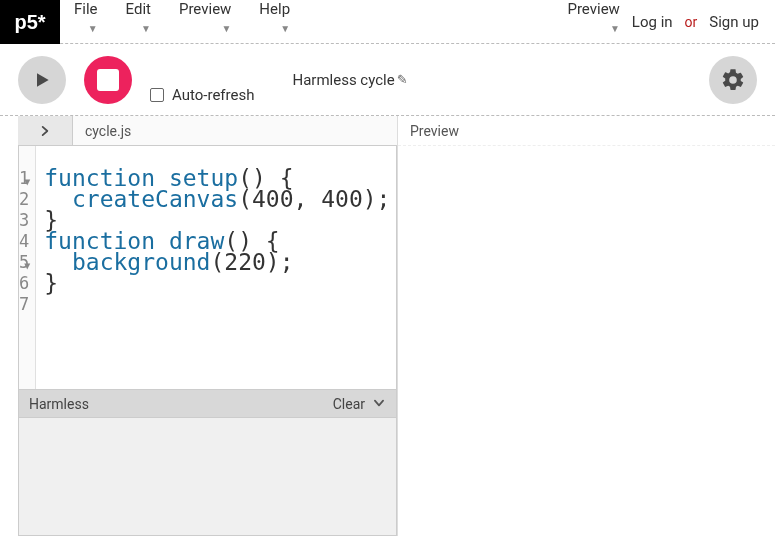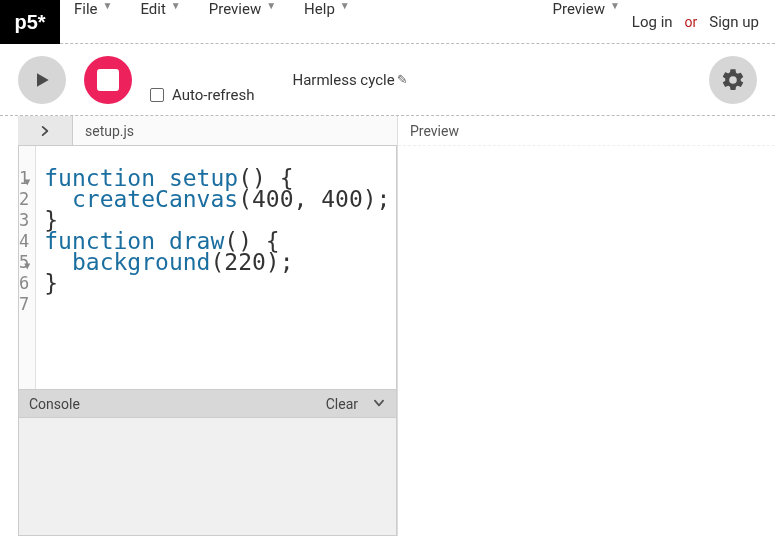--- a/index.html
+++ b/index.html
@@ -2,21 +2,21 @@
 <html><head>
 <meta charset="utf-8">
 <style>
 * { box-sizing: border-box; margin: 0; padding: 0; }
 body { font-family: -apple-system, BlinkMacSystemFont, "Segoe UI", Roboto, Helvetica, Arial, sans-serif; font-size: 14px; color: #333; background: #fff; width: 775px; height: 536px; overflow: hidden; position: relative; }
 
 
 .menubar { height: 44px; display: flex; align-items: stretch; border-bottom: 1px dashed #bbb; }
 .logo { width: 60px; height: 44px; background: #000000; color: #fff; display: flex; align-items: center; justify-content: center; font-weight: 600; font-size: 20px; font-family: Arial, sans-serif; }
 .menu-left { display: flex; align-items: center; }
-.menu-item { padding: 0 14px; display: flex; align-items: flex-start; gap: 5px; cursor: pointer; color: #333; font-size: 15px; height: 44px; }
+.menu-item { padding: 0 14px; display: flex; align-items: flex-end; gap: 5px; cursor: pointer; color: #333; font-size: 15px; height: 44px; flex-direction: column; }
 .menu-item .tri { font-size: 10px; color: #888; }
 .menu-right { margin-left: auto; display: flex; align-items: center; padding-right: 16px; gap: 12px; }
 .menu-right .sep { color: #b91c1c; font-size: 14px; }
 .menu-link { cursor: pointer; color: #333; font-size: 15px; }
 
 
 .toolbar { height: 72px; display: flex; align-items: center; padding: 0 18px; gap: 18px; border-bottom: 1px dashed #bbb; }
 .btn-circle { width: 48px; height: 48px; border-radius: 50%; display: flex; align-items: center; justify-content: center; cursor: pointer; }
 .btn-play { background: #d6d6d6; }
 .btn-play svg { width: 20px; height: 20px; }
@@ -46,21 +46,21 @@
 .editor { display: flex; width: 100%; background: #fff; }
 .gutter { width: 55px; background: #fafafa; border-right: 1px solid #e0e0e0; padding: 22px 6px 0 0; font-family: "Menlo", "Consolas", monospace; font-size: 17px; color: #888; text-align: right; line-height: 21px; }
 .gutter-line { position: relative; }
 .fold { position: absolute; right: -1px; top: 3px; font-size: 10px; color: #888; }
 .code { flex: 1; padding: 22px 8px 0 8px; font-family: "Menlo", "Consolas", monospace; font-size: 23px; line-height: 21px; white-space: pre; color: #333; }
 .kw { color: #1a6ea0; }
 .fn { color: #1a6ea0; }
 
 
 .console-head { height: 28px; background: #d8d8d8; display: flex; align-items: center; padding: 0 10px; color: #444; font-size: 14px; border: 1px solid #ccc; border-top: none; }
-.console-head .clear { margin-left: auto; display: flex; gap: 14px; cursor: pointer; }
+.console-head .clear { margin-left: auto; display: flex; gap: 7px; cursor: pointer; }
 .console-head .clear svg { width: 14px; height: 14px; }
 .console-body { flex: 0 0 118px; background: #f0f0f0; border: 1px solid #ccc; border-top: none; }
 
 .left-inner { display: flex; flex-direction: column; height: 100%; padding-left: 18px; }
 .editor-region { flex: 1; display: flex; flex-direction: column; min-height: 0; }
 </style>
 </head>
 <body>
 
 <div class="menubar">
@@ -122,42 +122,42 @@
   <div class="left-col">
     <div class="left-inner">
 
       <div class="tabbar">
         <div class="expand-btn">
           <svg viewBox="0 0 24 24">
               <path d="M8 5 L16 12 L8 19" stroke="#4a4a4a" stroke-width="3" fill="none" stroke-linecap="round" stroke-linejoin="round"></path>
             </svg>
         </div>
         <div class="tab-label">
-          <span>setup.js</span>
+          <span>cycle.js</span>
         </div>
       </div>
 
       <div class="editor-region">
         <div class="editor-wrap">
           <div class="editor">
             <div class="gutter">
               <div class="gutter-line"><span>1</span><span class="fold">▼</span></div>
               <div class="gutter-line">2</div>
               <div class="gutter-line">3</div>
               <div class="gutter-line">4</div>
               <div class="gutter-line"><span>5</span><span class="fold">▼</span></div>
               <div class="gutter-line">6</div>
               <div class="gutter-line">7</div>
             </div>
             <div class="code"><div><span class="kw">function</span><span> </span><span class="fn">setup</span><span>() {</span></div><div><span>  </span><span class="fn">createCanvas</span><span>(400, 400);</span></div><div>}</div><div></div><div><span class="kw">function</span><span> </span><span class="fn">draw</span><span>() {</span></div><div><span>  </span><span class="fn">background</span><span>(220);</span></div><div>}</div></div>
           </div>
         </div>
 
         <div class="console-head">
-          <span>Console</span>
+          <span>Harmless</span>
           <div class="clear">
             <span>Clear</span>
             <svg viewBox="0 0 24 24">
                 <path d="M5 8 L12 16 L19 8" stroke="#555" stroke-width="3" fill="none" stroke-linecap="round" stroke-linejoin="round"></path>
               </svg>
           </div>
         </div>
         <div class="console-body"></div>
       </div>
     </div>

